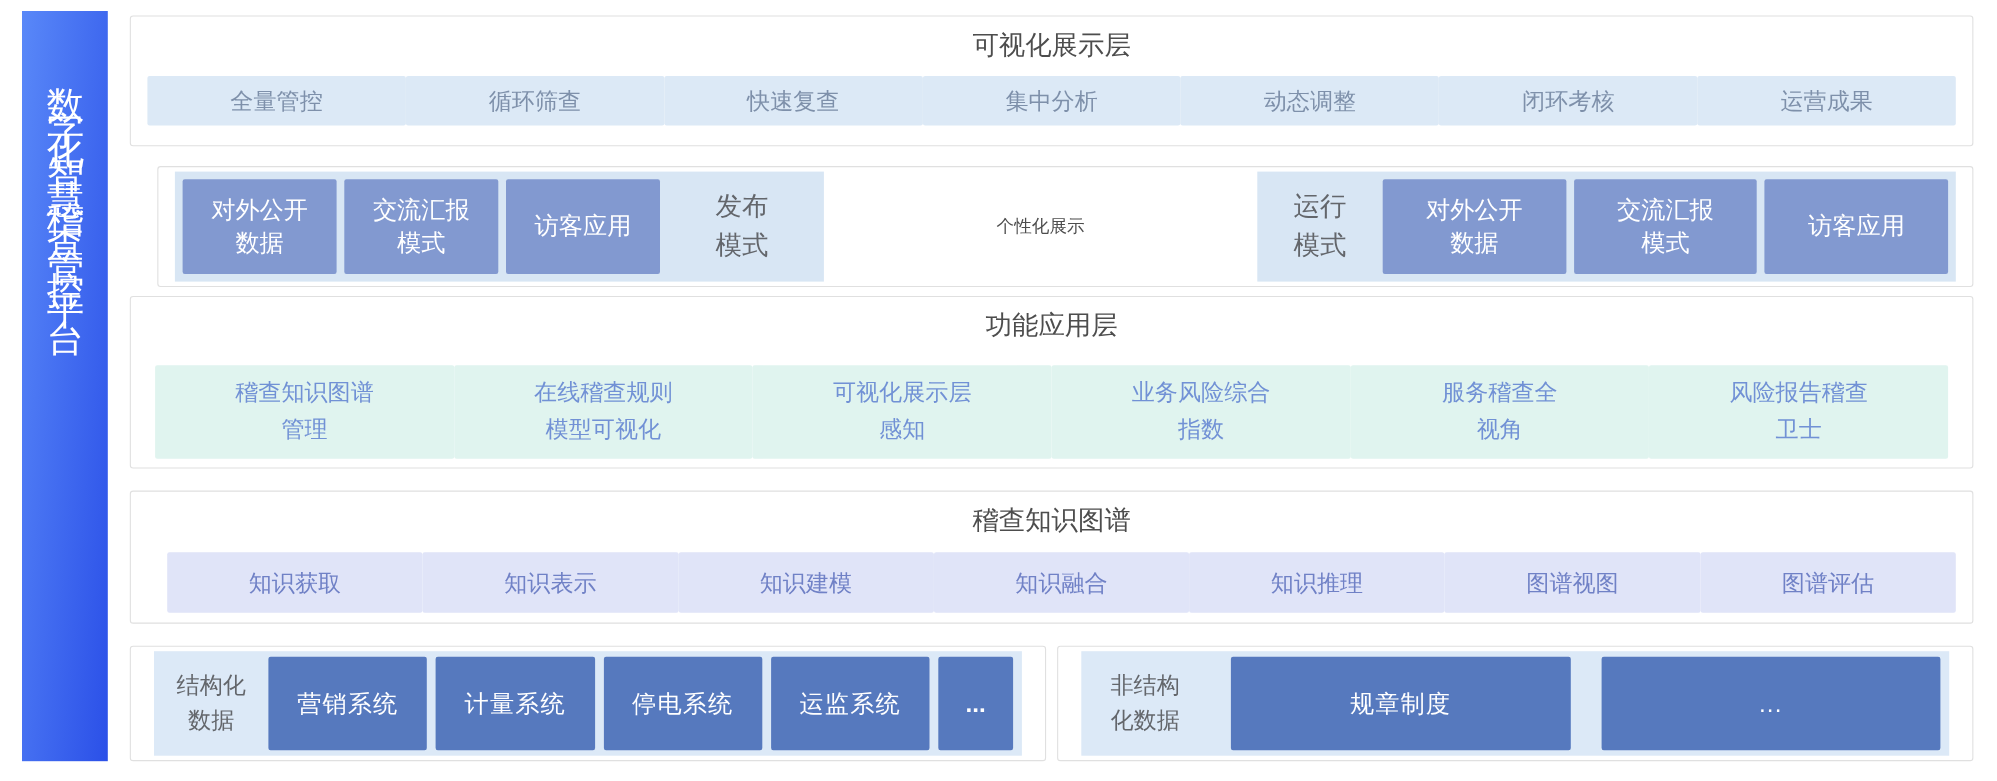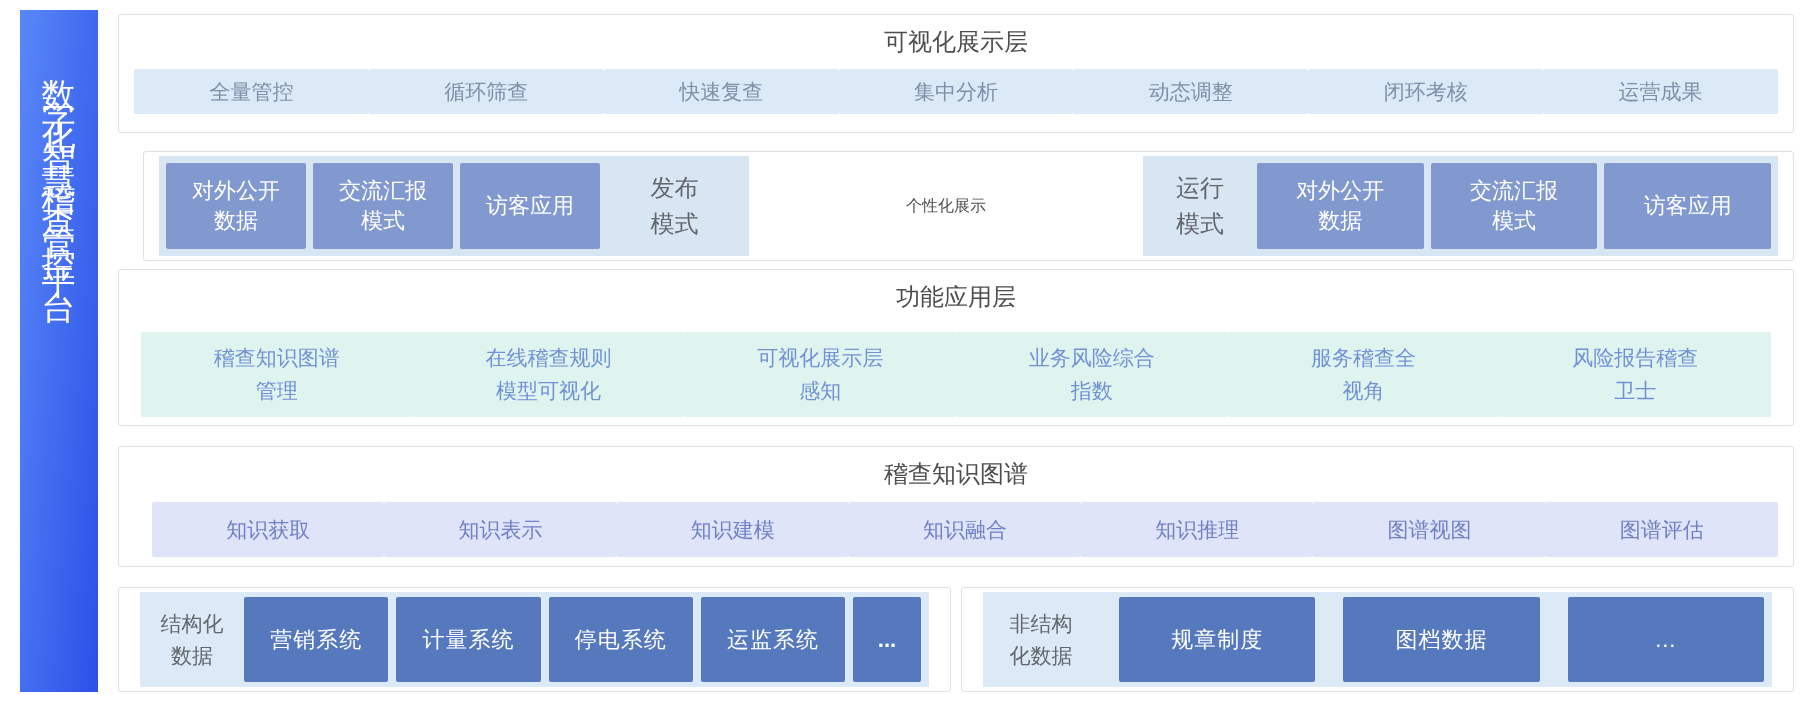--- a/index.html
+++ b/index.html
@@ -168,20 +168,19 @@
           <div class="data-box">停电系统</div>
           <div class="data-box">运监系统</div>
           <div class="data-box dots">...</div>
         </div>
       </section>
       <section class="data-card">
         <div class="data-panel unstructured">
           <div class="data-label">非结构
 化数据</div>
           <div class="data-box">规章制度</div>
-          <div class="data-box">图档数据</div>
           <div class="data-box">...</div>
         </div>
       </section>
     </div>
 
   </main>
 </div>
 
 </body></html>

